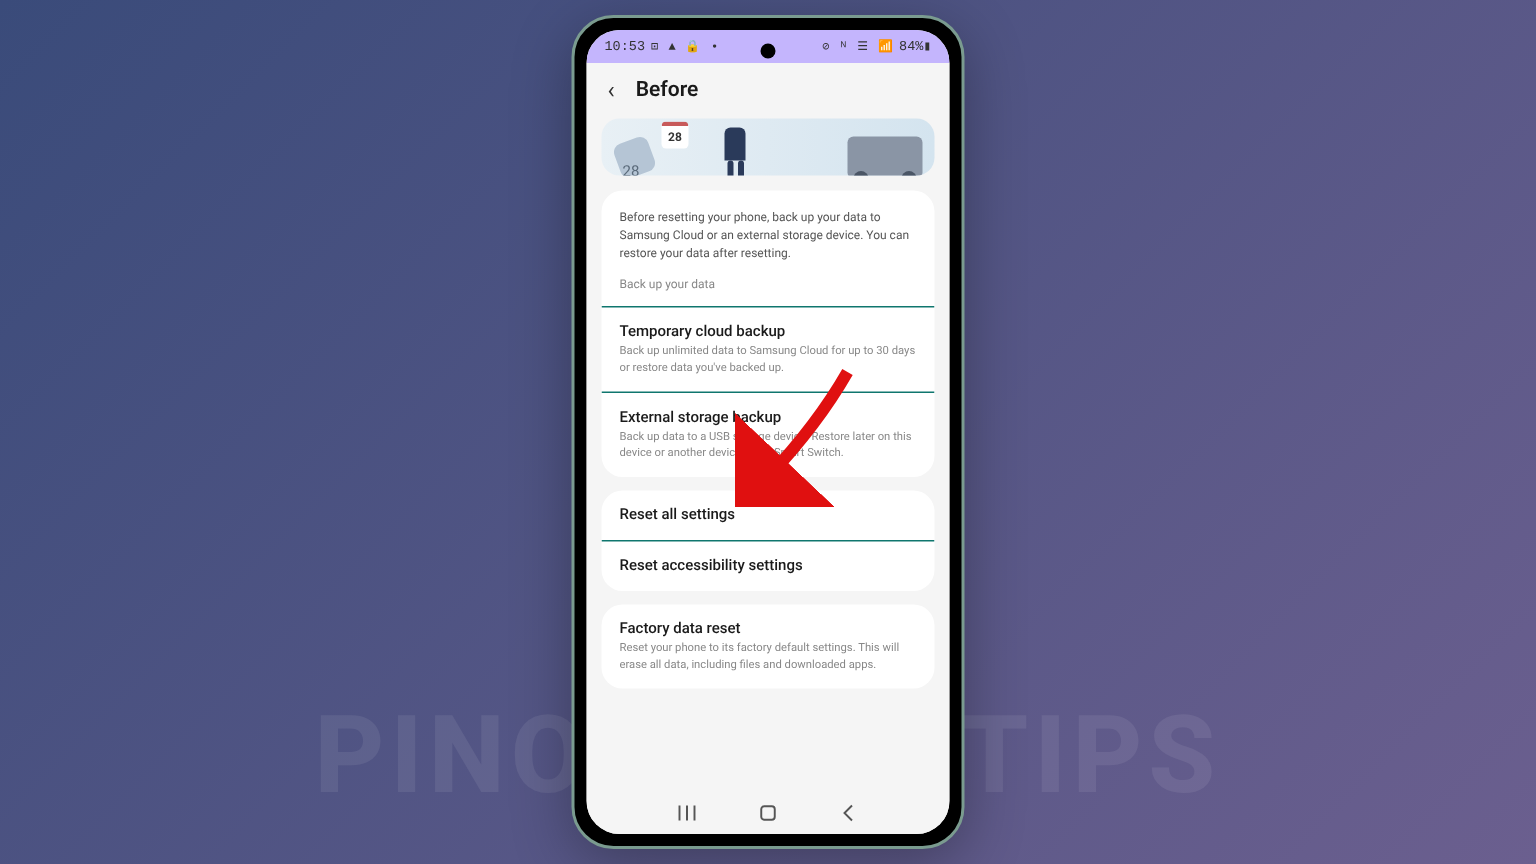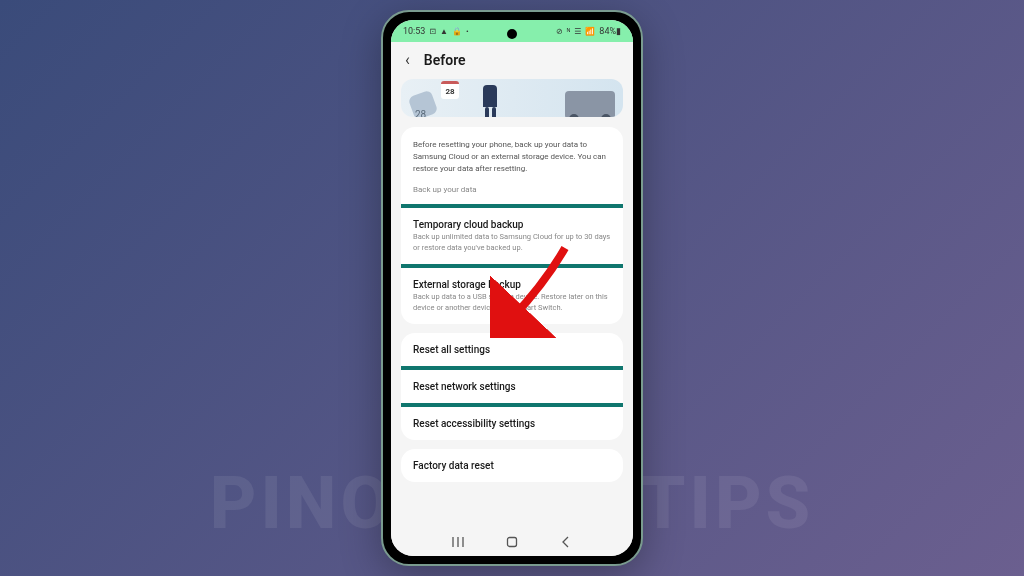--- a/index.html
+++ b/index.html
@@ -58,21 +58,22 @@
       z-index: 10;
     }
     .status-bar {
       height: 22px;
       display: flex;
       align-items: center;
       justify-content: space-between;
       padding: 0 12px;
       font-size: 9px;
       color: #333;
-      background: #86efac;
+      background: #c4b5fd;
+      font-family: Liberation Mono, monospace;
     }
     .status-left { display: flex; align-items: center; gap: 4px; }
     .status-right { display: flex; align-items: center; gap: 3px; }
     .status-icons { font-size: 8px; letter-spacing: 1px; }
     .header {
       padding: 8px 14px 4px;
       display: flex;
       align-items: center;
       gap: 14px;
       background: #f5f5f5;
@@ -189,21 +190,21 @@
       line-height: 1.5;
       color: #555;
     }
     .section-label {
       padding: 4px 12px 10px;
       font-size: 8px;
       color: #888;
     }
     .list-item {
       padding: 11px 12px;
-      border-top: 4px solid #0f766e;
+      border-top: 1px solid #0f766e;
       cursor: pointer;
     }
     .list-item:first-of-type { border-top: none; }
     .list-item.no-border { border-top: none; }
     .item-title {
       font-size: 10px;
       font-weight: 500;
       color: #1a1a1a;
     }
     .item-sub {
@@ -289,30 +290,28 @@
           <div class="item-title">External storage backup</div>
           <div class="item-sub">Back up data to a USB storage device. Restore later on this device or another device using Smart Switch.</div>
         </div>
       </div>
 
       <div class="card">
         <div class="list-item no-border">
           <div class="item-title">Reset all settings</div>
         </div>
         <div class="list-item">
-          <div class="item-title">Reset network settings</div>
-        </div>
-        <div class="list-item">
           <div class="item-title">Reset accessibility settings</div>
         </div>
       </div>
 
       <div class="card">
         <div class="list-item no-border">
           <div class="item-title">Factory data reset</div>
+          <div class="item-sub">Reset your phone to its factory default settings. This will erase all data, including files and downloaded apps.</div>
         </div>
       </div>
     </div>
 
     <div class="nav-bar">
       <div class="nav-btn">
         <svg width="14" height="14" viewBox="0 0 14 14">
             <path d="M2 2v10M7 2v10M12 2v10" stroke="#555" stroke-width="1.3"></path>
           </svg>
       </div>

